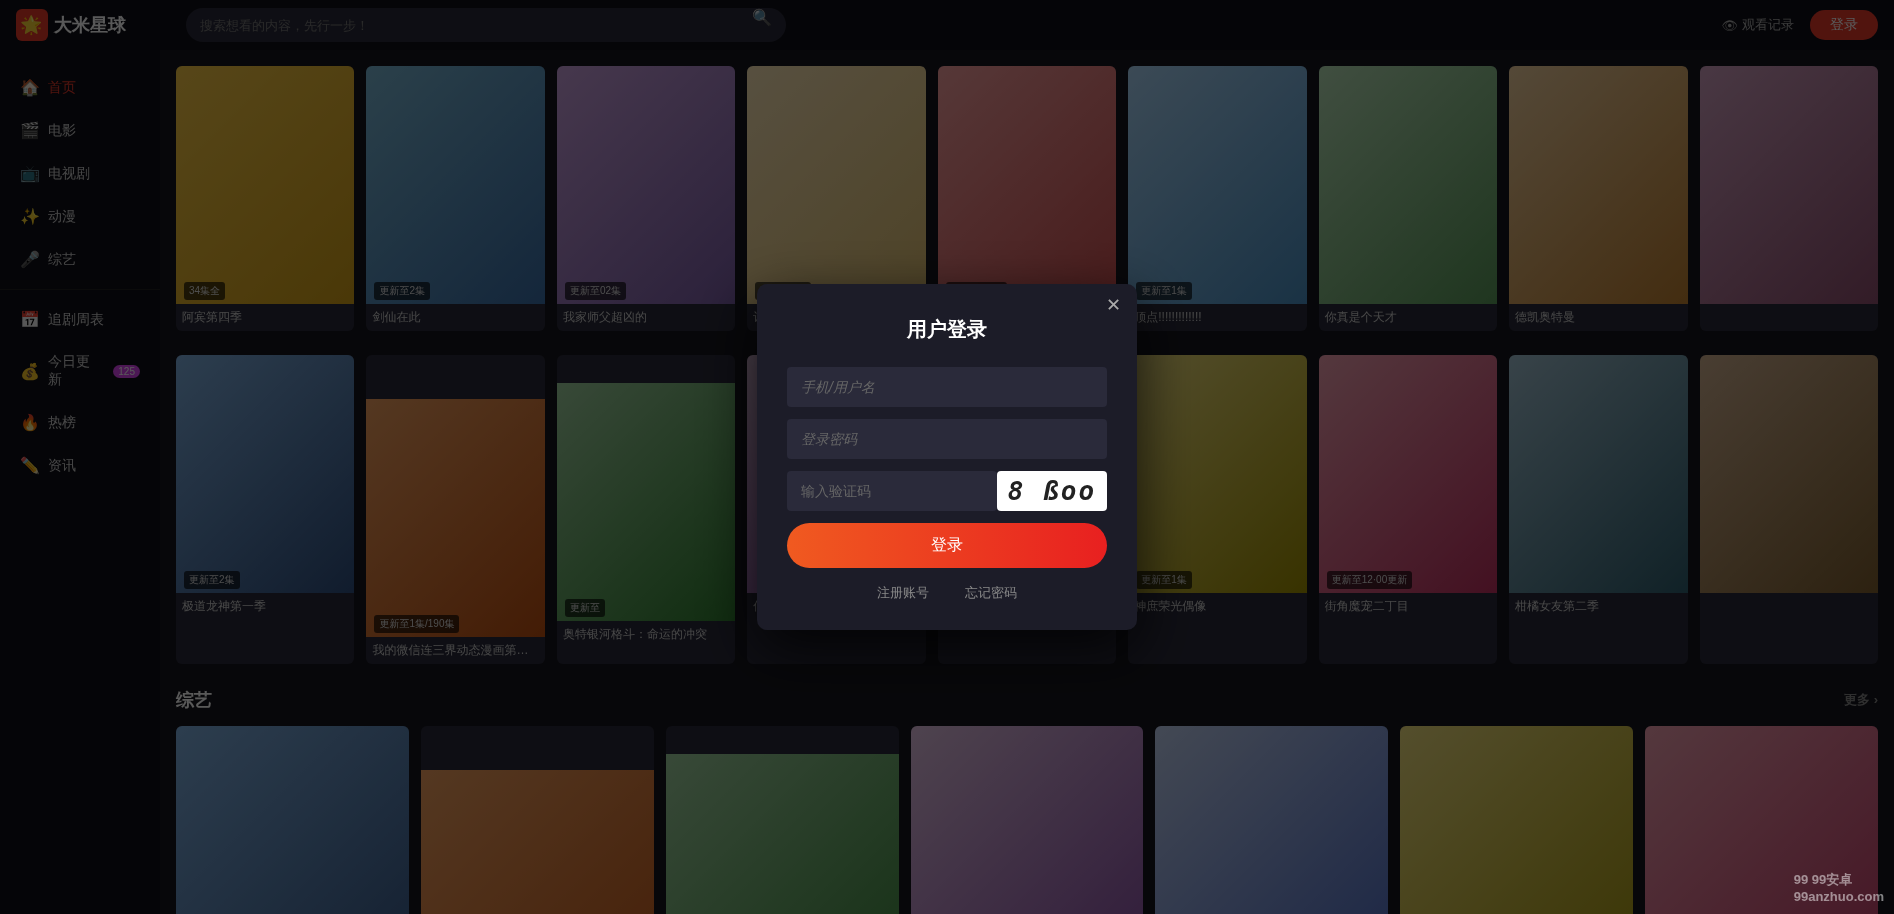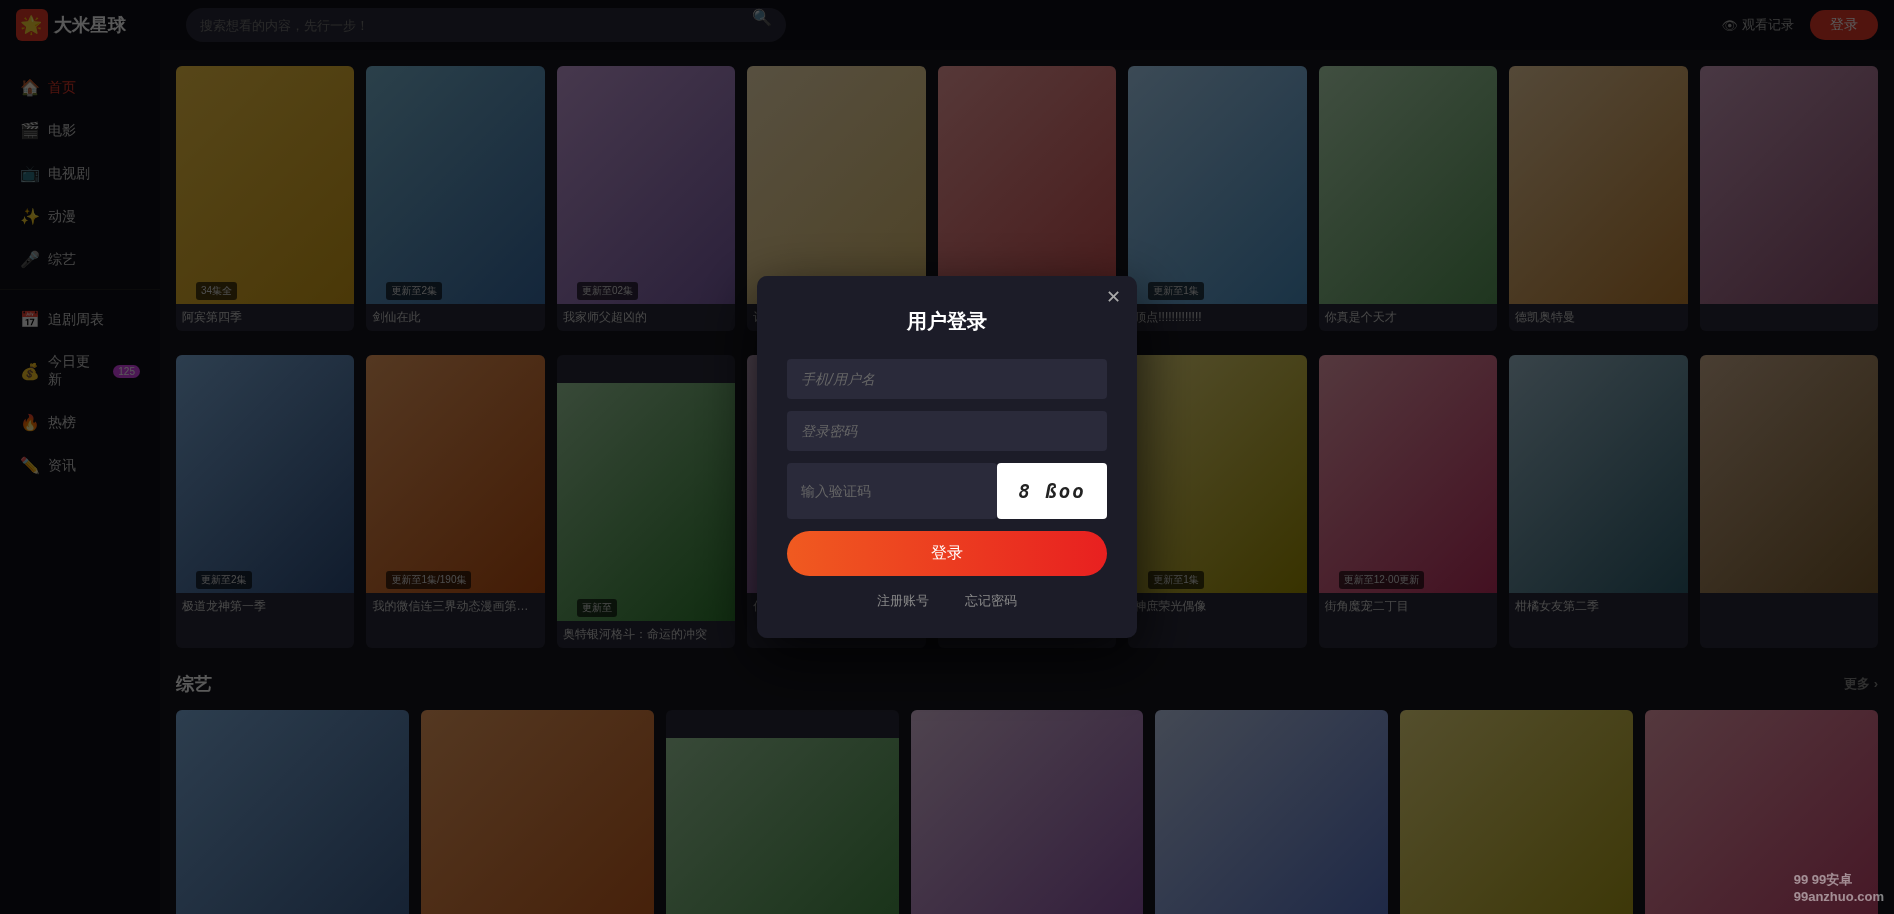--- a/index.html
+++ b/index.html
@@ -176,21 +176,21 @@
       display: flex;
       align-items: center;
       justify-content: center;
       font-size: 11px;
       color: #666;
       position: relative;
     }
     .card-badge {
       position: absolute;
       bottom: 4px;
-      left: 20px;
+      left: 8px;
       background: rgba(0,0,0,0.65);
       color: #ddd;
       font-size: 10px;
       padding: 2px 5px;
       border-radius: 3px;
     }
     .card-title {
       padding: 5px 6px;
       font-size: 12px;
       color: #ccc;
@@ -203,21 +203,21 @@
     .c1 { background: linear-gradient(135deg, #f7c948 0%, #d4a017 100%); }
     .c2 { background: linear-gradient(135deg, #7bb8d4 0%, #3a6ea8 100%); }
     .c3 { background: linear-gradient(135deg, #c9a0dc 0%, #7b5ea7 100%); }
     .c4 { background: linear-gradient(135deg, #f9e4b7 0%, #e0c070 100%); }
     .c5 { background: linear-gradient(135deg, #f5a0a0 0%, #d05050 100%); }
     .c6 { background: linear-gradient(135deg, #aad4f5 0%, #4a90c4 100%); }
     .c7 { background: linear-gradient(135deg, #b8e0b8 0%, #5a9a5a 100%); }
     .c8 { background: linear-gradient(135deg, #f0d0a0 0%, #c08030 100%); }
     .c9 { background: linear-gradient(135deg, #d0a0c0 0%, #905070 100%); }
     .c10 { background: linear-gradient(135deg, #80b0e0 0%, #305080 100%); }
-    .c11 { background: linear-gradient(135deg, #f0a060 0%, #c05010 100%); }
+    .c11 { background: linear-gradient(135deg, #f0a060 0%, #c05010 100%); margin-top: 44px; }
     .c12 { background: linear-gradient(135deg, #a0d0a0 0%, #308030 100%); margin-top: 28px; }
     .c13 { background: linear-gradient(135deg, #e0c0e0 0%, #8040a0 100%); }
     .c14 { background: linear-gradient(135deg, #c0d0f0 0%, #4060c0 100%); }
     .c15 { background: linear-gradient(135deg, #f0e080 0%, #a09000 100%); }
     .c16 { background: linear-gradient(135deg, #f0a0b0 0%, #c03060 100%); }
     .c17 { background: linear-gradient(135deg, #a0c0d0 0%, #306070 100%); }
     .c18 { background: linear-gradient(135deg, #d0b090 0%, #806030 100%); }
 
     
     .overlay {
@@ -276,27 +276,27 @@
       border: none;
       border-radius: 4px;
       padding: 12px 14px;
       color: #ccc;
       font-size: 14px;
       outline: none;
     }
     .captcha-input::placeholder { color: #666; }
     .captcha-img {
       width: 110px;
-      height: 56px;
+      height: 40px;
       background: #fff;
       border-radius: 4px;
       display: flex;
       align-items: center;
       justify-content: center;
-      font-size: 19px;
+      font-size: 26px;
       font-weight: bold;
       color: #222;
       letter-spacing: 2px;
       font-family: monospace;
       font-style: italic;
     }
     .login-submit-btn {
       width: 100%;
       background: linear-gradient(90deg, #f05a20, #e82020);
       border: none;

